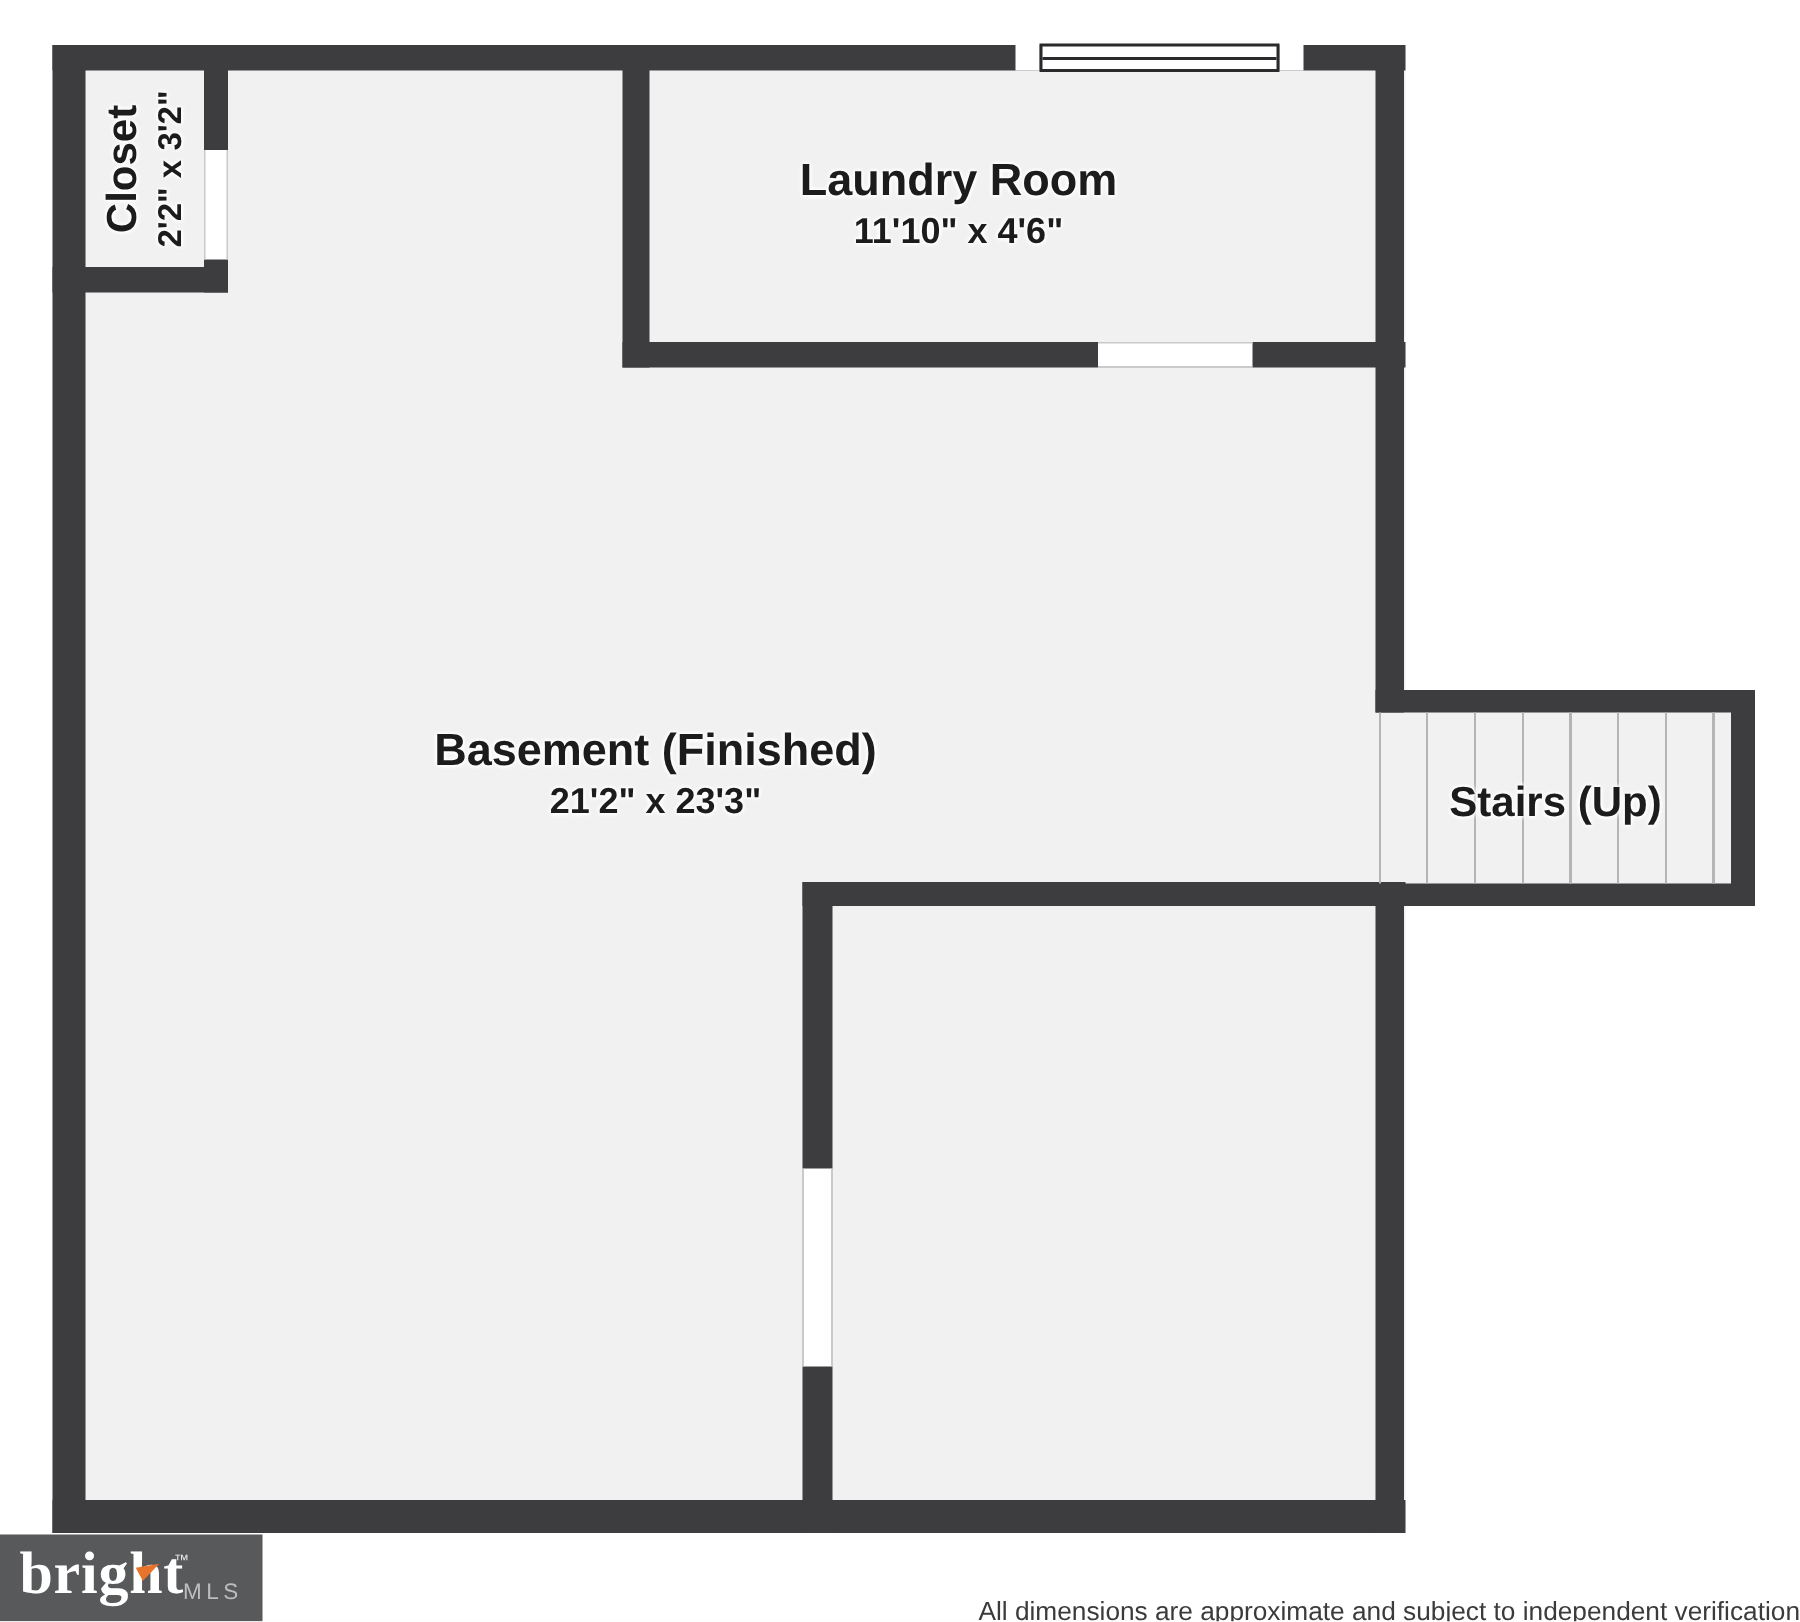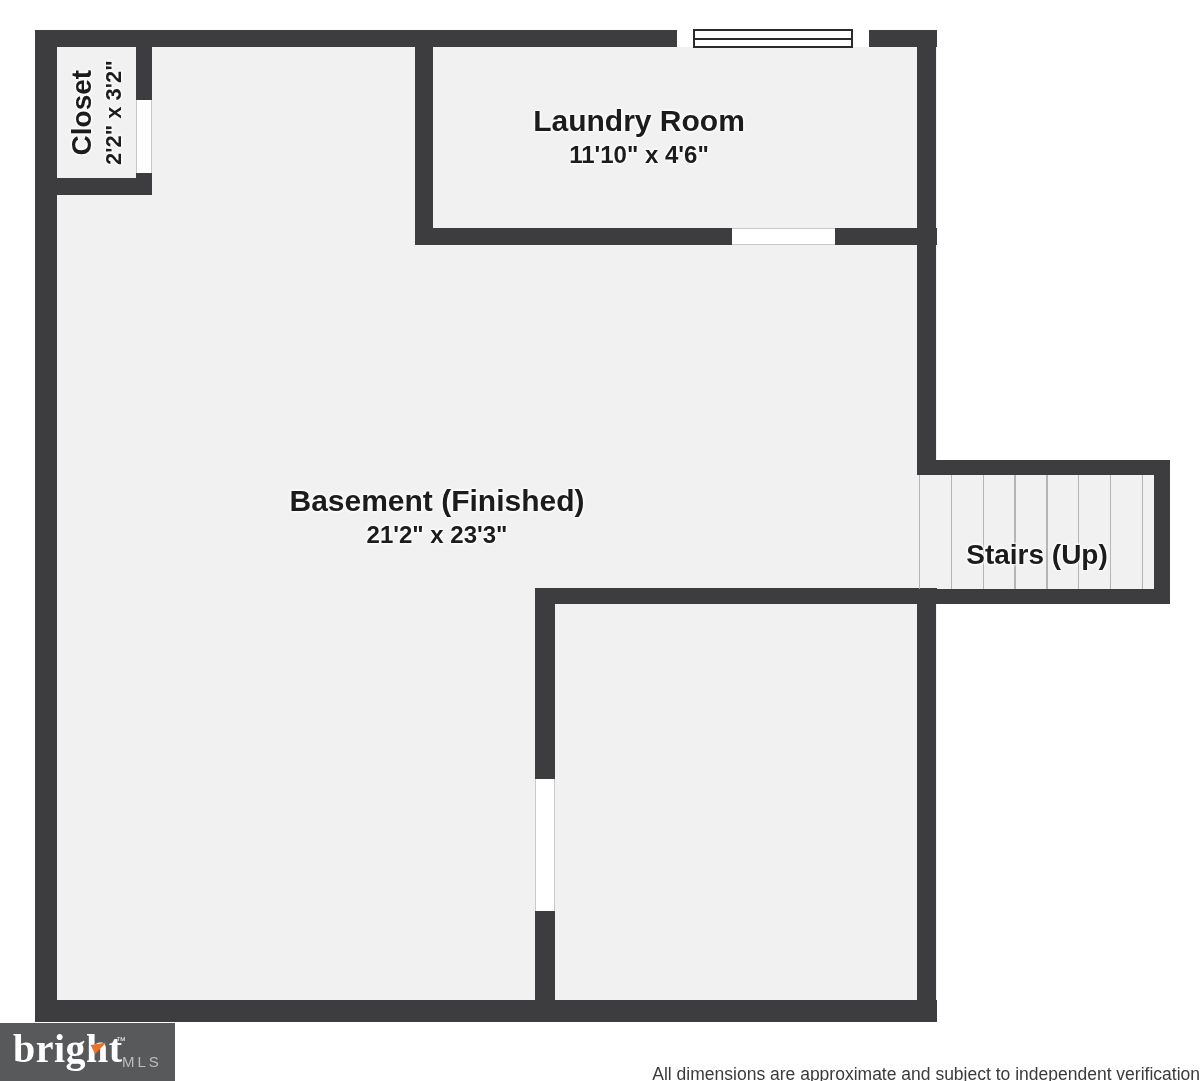--- a/index.html
+++ b/index.html
@@ -101,21 +101,21 @@
   <div class="label" style="left:433px;top:47px;width:412px;height:181px;">
     <div class="room-name">Laundry Room</div>
     <div class="room-dims">11'10" x 4'6"</div>
   </div>
 
   <div class="label" style="left:437px;top:517px;width:0;height:0;overflow:visible;">
     <div class="room-name">Basement (Finished)</div>
     <div class="room-dims">21'2" x 23'3"</div>
   </div>
 
-  <div class="label stairs-label" style="left:920px;top:475px;width:234px;height:120px;margin-top:20px;">
+  <div class="label stairs-label" style="left:920px;top:475px;width:234px;height:120px;">
     <div class="room-name">Stairs (Up)</div>
   </div>
 
 
   <div class="logo">
     <span class="logo-bright">bright</span>
     <span class="logo-arrow"></span>
     <span class="logo-tm">™</span>
     <span class="logo-mls">MLS</span>
   </div>

